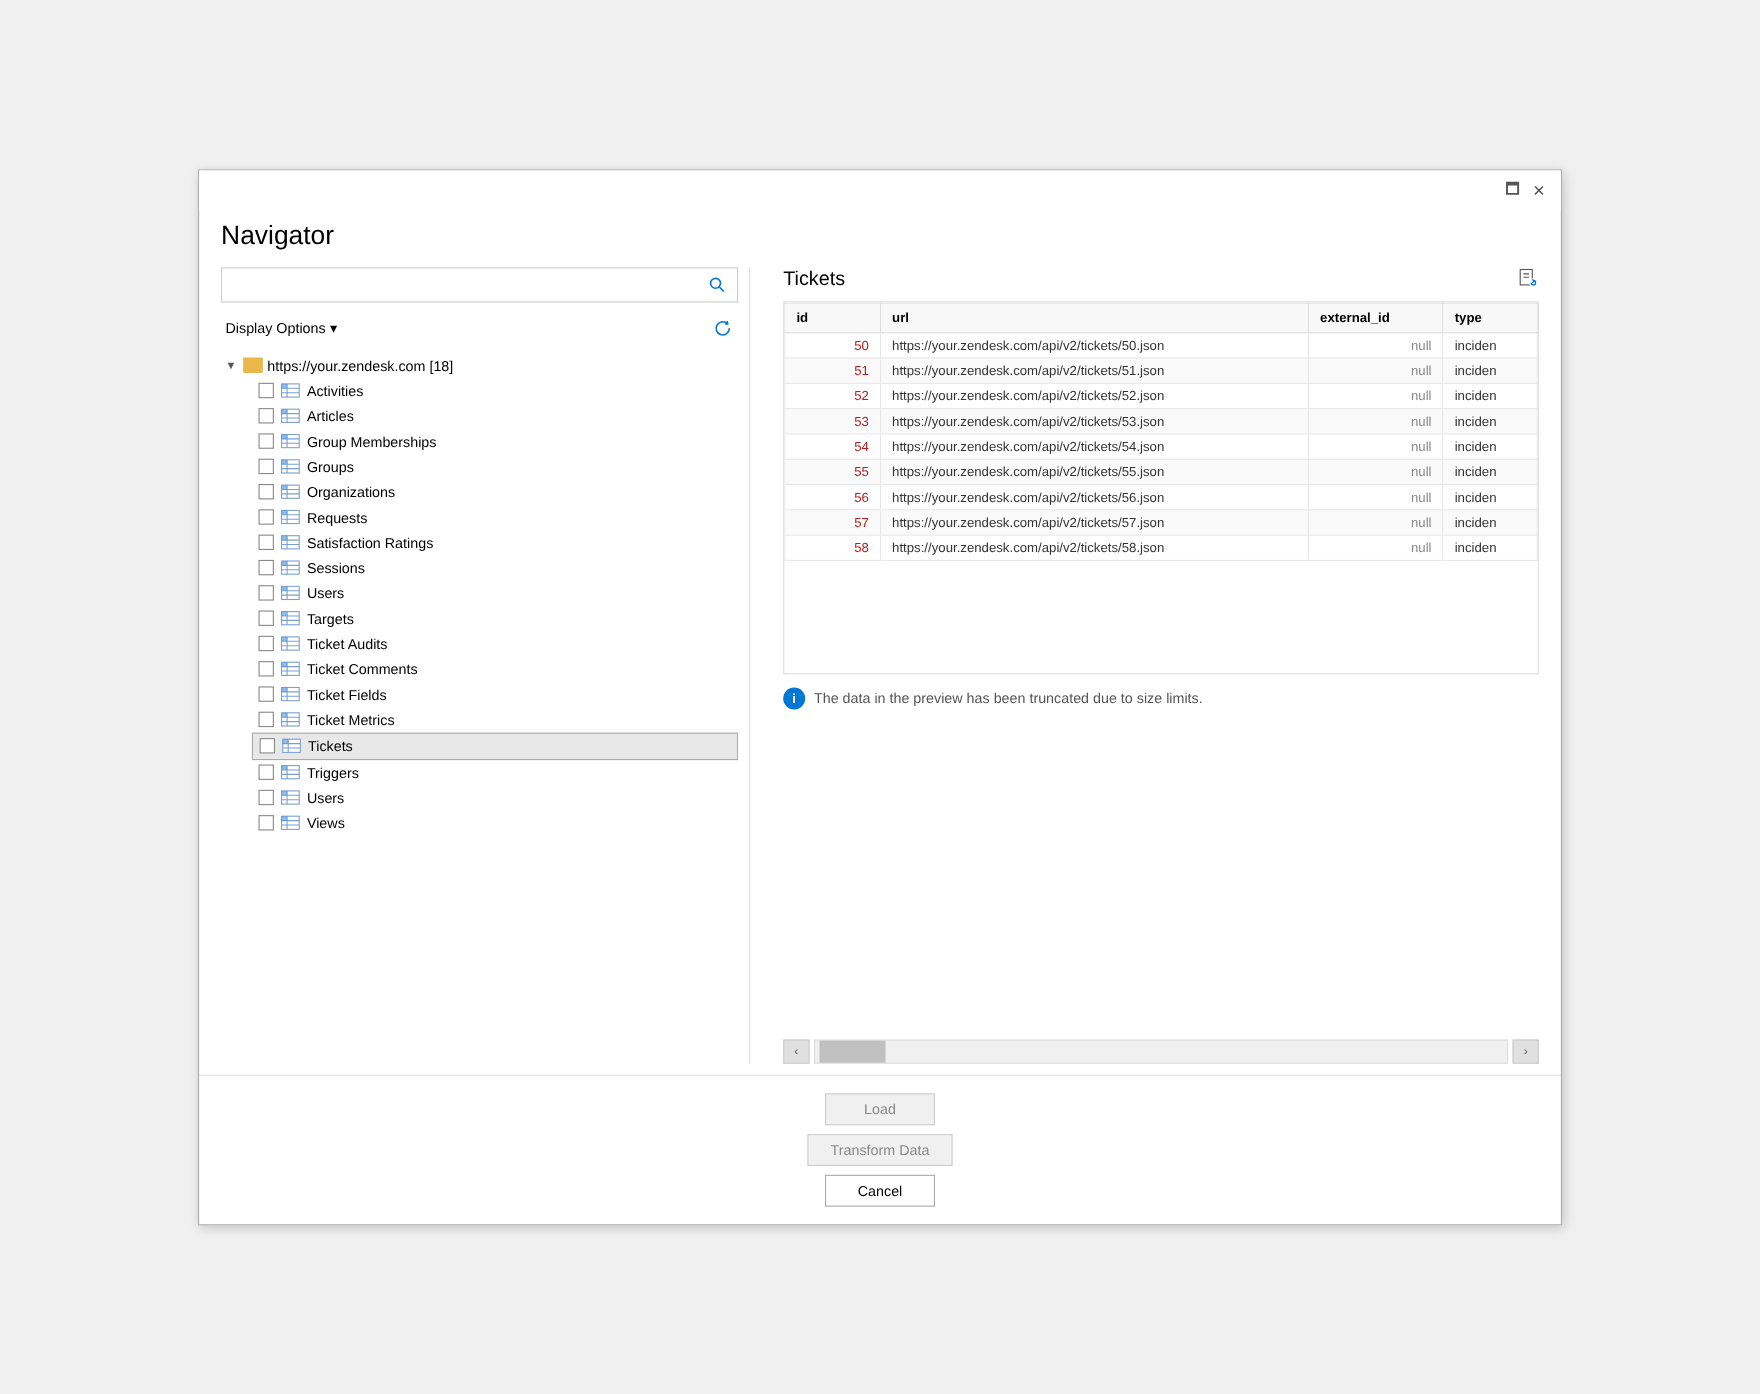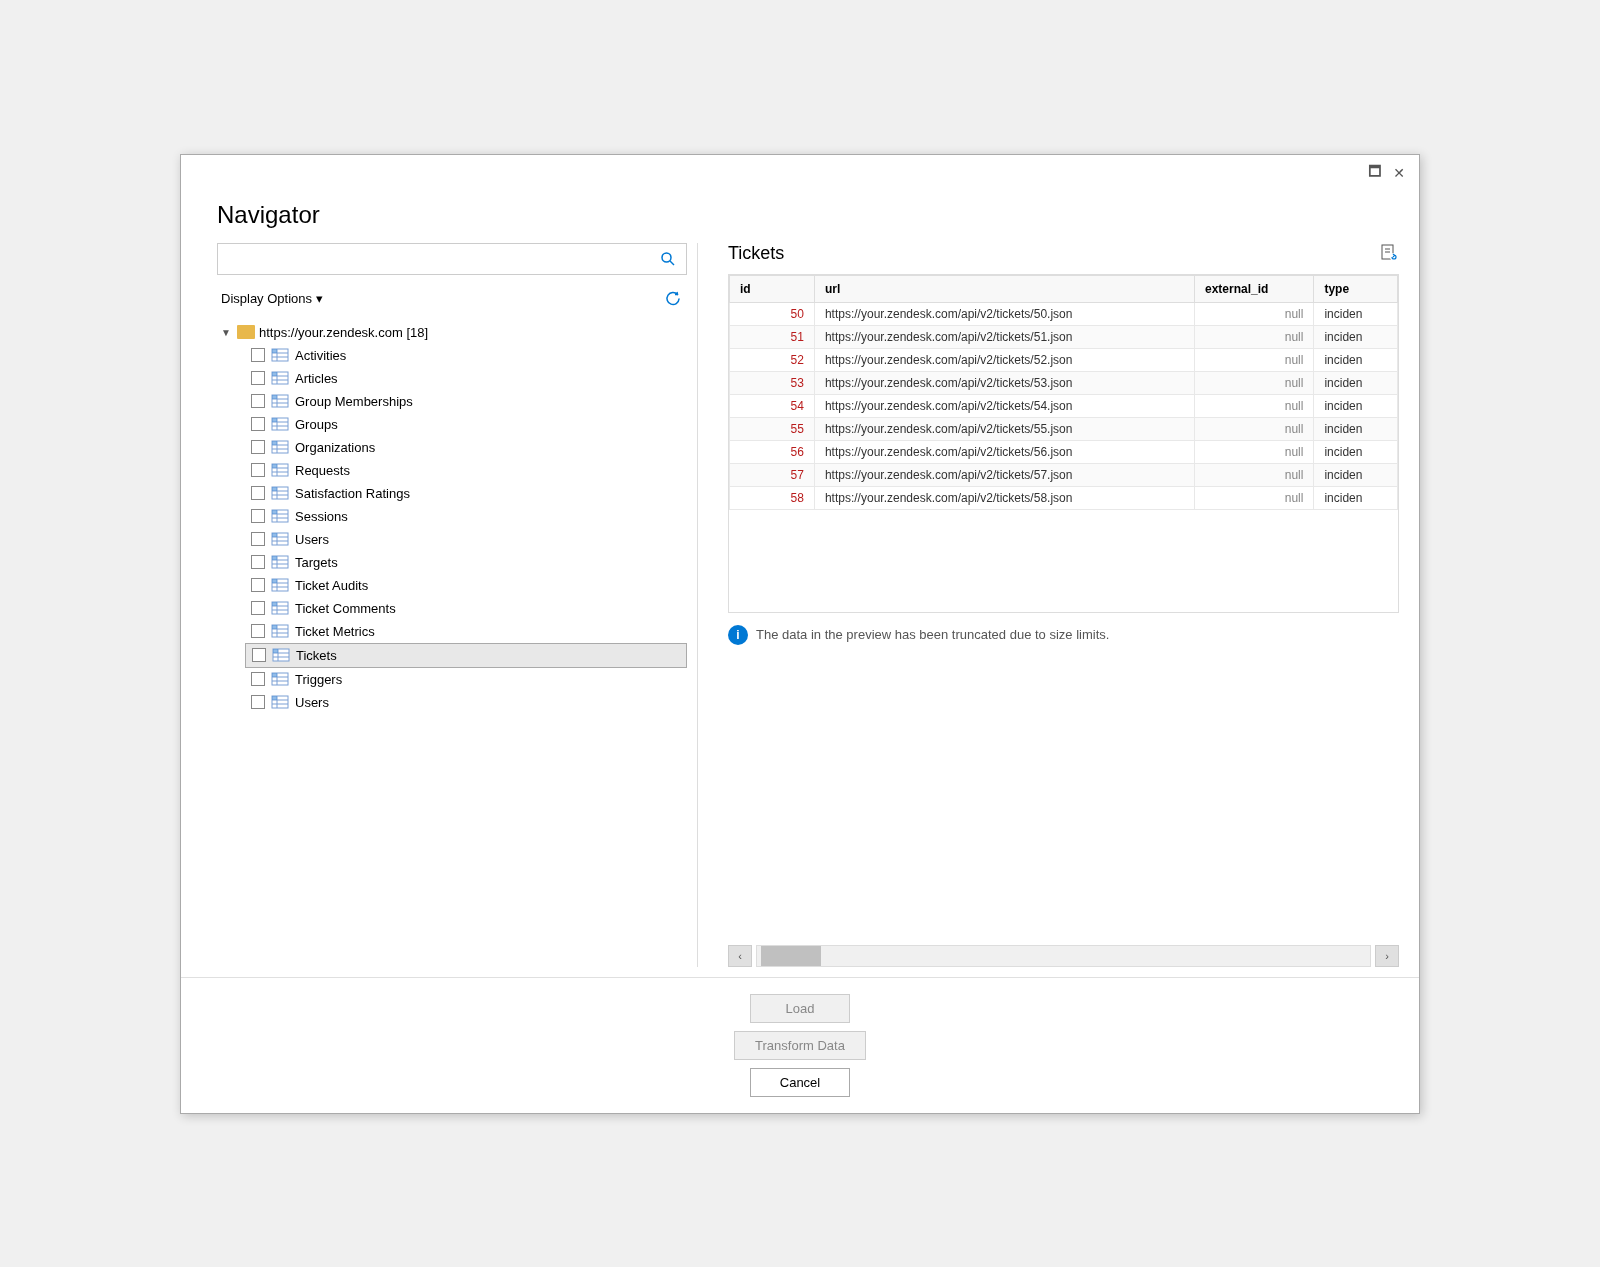--- a/index.html
+++ b/index.html
@@ -38,21 +38,21 @@
       cursor: pointer;
       font-size: 14px;
       color: #555;
       border: none;
       background: none;
     }
     .main-content {
       display: flex;
       flex: 1;
       flex-direction: column;
-      padding: 10px 20px 0 36px;
+      padding: 10px 20px 0 20px;
     }
     .app-title {
       font-size: 24px;
       font-weight: 300;
       color: #000;
       margin-bottom: 14px;
     }
     .content-area {
       display: flex;
       flex: 1;
@@ -543,20 +543,33 @@
       <span class="tree-item-checkbox"></span>
       <span class="table-icon">
         <svg viewBox="0 0 18 14" xmlns="http://www.w3.org/2000/svg">
           <rect x="1" y="1" width="16" height="12" fill="white" stroke="#7b9fd4" stroke-width="1"></rect>
           <line x1="1" y1="5" x2="17" y2="5" stroke="#7b9fd4" stroke-width="1"></line>
           <line x1="1" y1="9" x2="17" y2="9" stroke="#7b9fd4" stroke-width="1"></line>
           <line x1="6" y1="1" x2="6" y2="13" stroke="#7b9fd4" stroke-width="1"></line>
           <rect x="1" y="1" width="5" height="4" fill="#4a90d9" opacity="0.6"></rect>
         </svg>
       </span>
+      <span class="tree-item-label">Ticket Fields</span>
+    </div>
+                <div class="tree-item">
+      <span class="tree-item-checkbox"></span>
+      <span class="table-icon">
+        <svg viewBox="0 0 18 14" xmlns="http://www.w3.org/2000/svg">
+          <rect x="1" y="1" width="16" height="12" fill="white" stroke="#7b9fd4" stroke-width="1"></rect>
+          <line x1="1" y1="5" x2="17" y2="5" stroke="#7b9fd4" stroke-width="1"></line>
+          <line x1="1" y1="9" x2="17" y2="9" stroke="#7b9fd4" stroke-width="1"></line>
+          <line x1="6" y1="1" x2="6" y2="13" stroke="#7b9fd4" stroke-width="1"></line>
+          <rect x="1" y="1" width="5" height="4" fill="#4a90d9" opacity="0.6"></rect>
+        </svg>
+      </span>
       <span class="tree-item-label">Ticket Metrics</span>
     </div>
                 <div class="tree-item selected">
       <span class="tree-item-checkbox"></span>
       <span class="table-icon">
         <svg viewBox="0 0 18 14" xmlns="http://www.w3.org/2000/svg">
           <rect x="1" y="1" width="16" height="12" fill="white" stroke="#7b9fd4" stroke-width="1"></rect>
           <line x1="1" y1="5" x2="17" y2="5" stroke="#7b9fd4" stroke-width="1"></line>
           <line x1="1" y1="9" x2="17" y2="9" stroke="#7b9fd4" stroke-width="1"></line>
           <line x1="6" y1="1" x2="6" y2="13" stroke="#7b9fd4" stroke-width="1"></line>
@@ -583,20 +596,33 @@
       <span class="table-icon">
         <svg viewBox="0 0 18 14" xmlns="http://www.w3.org/2000/svg">
           <rect x="1" y="1" width="16" height="12" fill="white" stroke="#7b9fd4" stroke-width="1"></rect>
           <line x1="1" y1="5" x2="17" y2="5" stroke="#7b9fd4" stroke-width="1"></line>
           <line x1="1" y1="9" x2="17" y2="9" stroke="#7b9fd4" stroke-width="1"></line>
           <line x1="6" y1="1" x2="6" y2="13" stroke="#7b9fd4" stroke-width="1"></line>
           <rect x="1" y="1" width="5" height="4" fill="#4a90d9" opacity="0.6"></rect>
         </svg>
       </span>
       <span class="tree-item-label">Users</span>
+    </div>
+                <div class="tree-item">
+      <span class="tree-item-checkbox"></span>
+      <span class="table-icon">
+        <svg viewBox="0 0 18 14" xmlns="http://www.w3.org/2000/svg">
+          <rect x="1" y="1" width="16" height="12" fill="white" stroke="#7b9fd4" stroke-width="1"></rect>
+          <line x1="1" y1="5" x2="17" y2="5" stroke="#7b9fd4" stroke-width="1"></line>
+          <line x1="1" y1="9" x2="17" y2="9" stroke="#7b9fd4" stroke-width="1"></line>
+          <line x1="6" y1="1" x2="6" y2="13" stroke="#7b9fd4" stroke-width="1"></line>
+          <rect x="1" y="1" width="5" height="4" fill="#4a90d9" opacity="0.6"></rect>
+        </svg>
+      </span>
+      <span class="tree-item-label">Views</span>
     </div>
               </div>
           </div>
         </div>
       </div>
 
       <div class="divider"></div>
 
       <div class="right-panel">
         <div class="preview-header">

